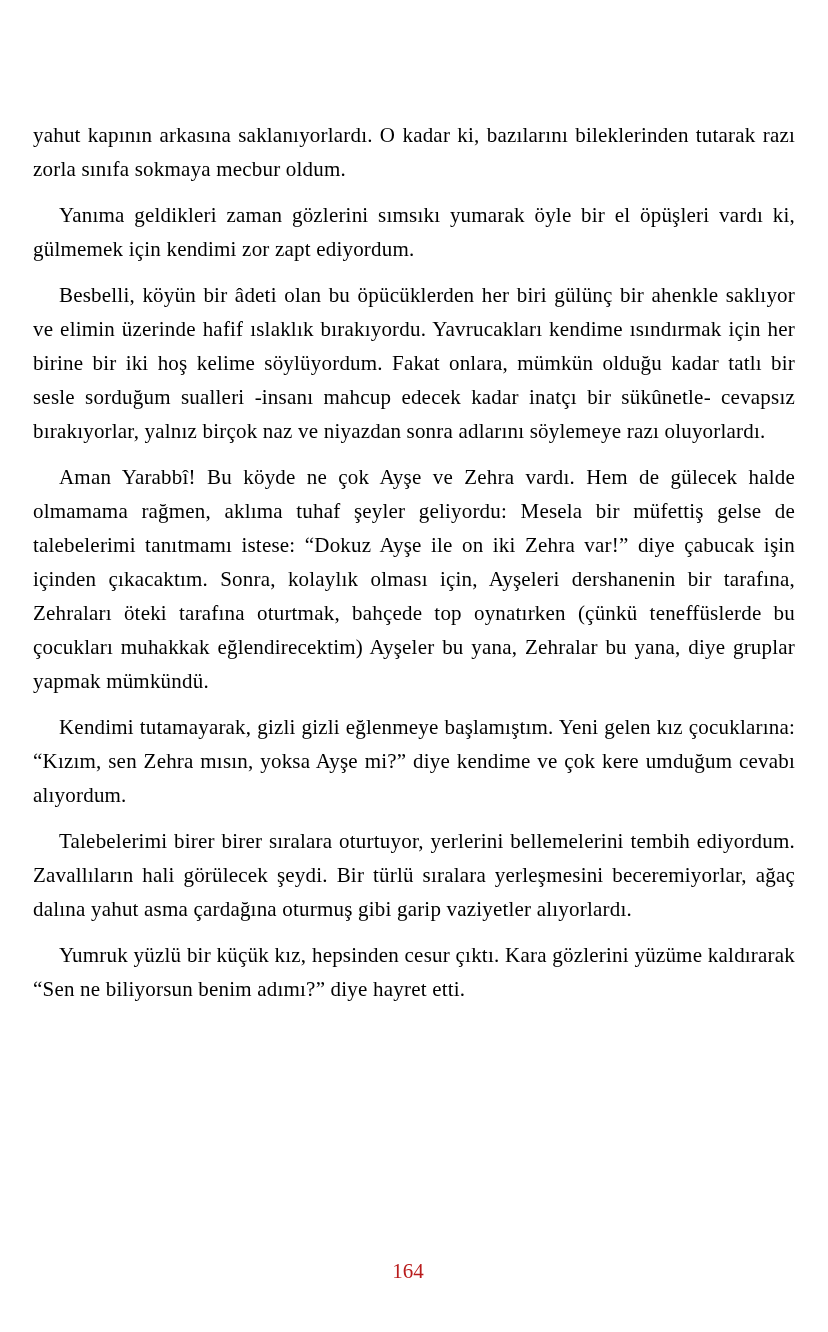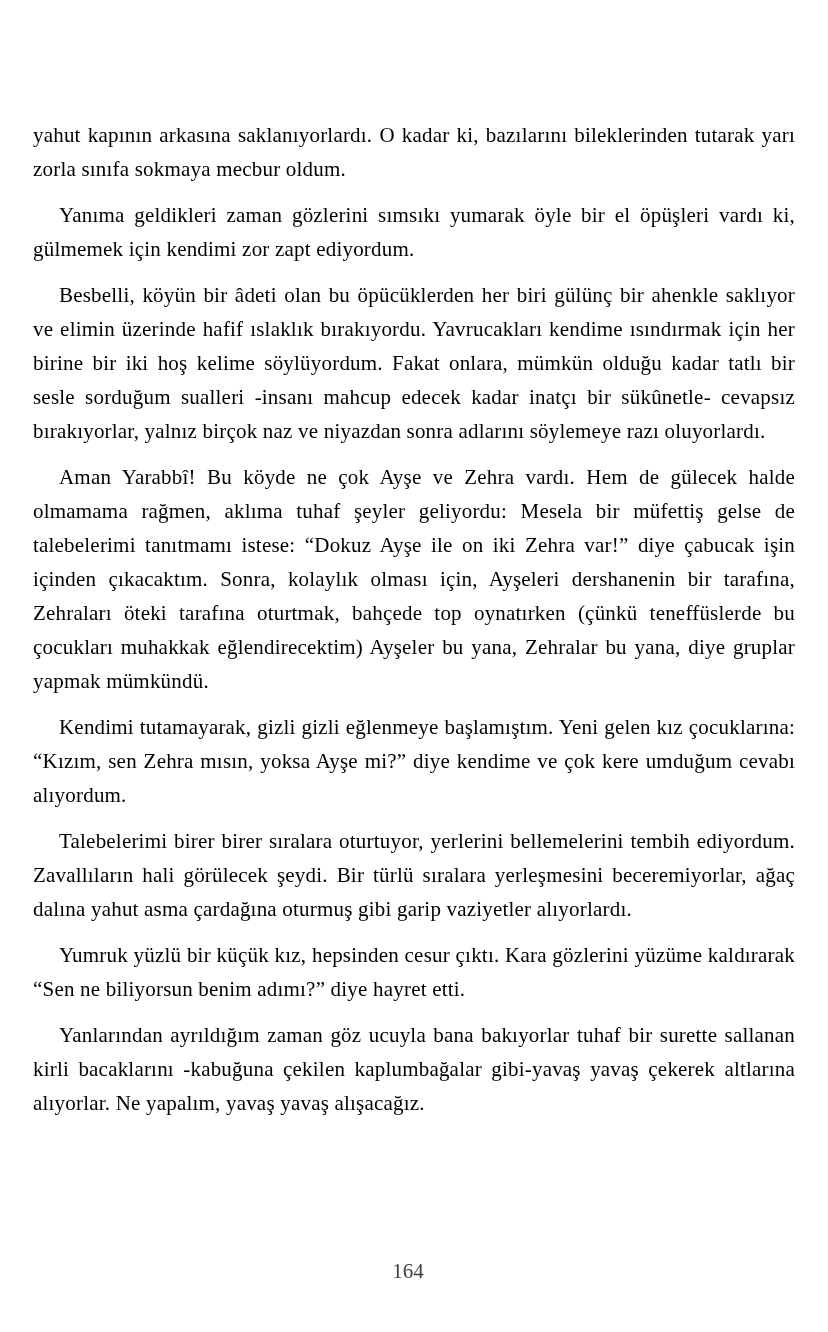--- a/index.html
+++ b/index.html
@@ -34,31 +34,30 @@
   .text-block p.indent {
     text-indent: 26px;
   }
   .page-number {
     position: absolute;
     bottom: 48px;
     left: 0;
     right: 12px;
     text-align: center;
     font-size: 21px;
-    color: #404040;
+    color: #b91c1c;
   }
 </style>
 </head>
 <body>
 
 <div class="book-page">
   <div class="text-block" id="text-block">
-      <p>yahut kapının arkasına saklanıyorlardı. O kadar ki, bazılarını bileklerinden tutarak yarı zorla sınıfa sokmaya mecbur oldum.</p>
+      <p>yahut kapının arkasına saklanıyorlardı. O kadar ki, bazılarını bileklerinden tutarak razı zorla sınıfa sokmaya mecbur oldum.</p>
       <p class="indent">Yanıma geldikleri zaman gözlerini sımsıkı yumarak öyle bir el öpüşleri vardı ki, gülmemek için kendimi zor zapt ediyordum.</p>
       <p class="indent">Besbelli, köyün bir âdeti olan bu öpücüklerden her biri gülünç bir ahenkle saklıyor ve elimin üzerinde hafif ıslaklık bırakıyordu. Yavrucakları kendime ısındırmak için her birine bir iki hoş kelime söylüyordum. Fakat onlara, mümkün olduğu kadar tatlı bir sesle sorduğum sualleri -insanı mahcup edecek kadar inatçı bir sükûnetle- cevapsız bırakıyorlar, yalnız birçok naz ve niyazdan sonra adlarını söylemeye razı oluyorlardı.</p>
       <p class="indent">Aman Yarabbî! Bu köyde ne çok Ayşe ve Zehra vardı. Hem de gülecek halde olmamama rağmen, aklıma tuhaf şeyler geliyordu: Mesela bir müfettiş gelse de talebelerimi tanıtmamı istese: “Dokuz Ayşe ile on iki Zehra var!” diye çabucak işin içinden çıkacaktım. Sonra, kolaylık olması için, Ayşeleri dershanenin bir tarafına, Zehraları öteki tarafına oturtmak, bahçede top oynatırken (çünkü teneffüslerde bu çocukları muhakkak eğlendirecektim) Ayşeler bu yana, Zehralar bu yana, diye gruplar yapmak mümkündü.</p>
       <p class="indent">Kendimi tutamayarak, gizli gizli eğlenmeye başlamıştım. Yeni gelen kız çocuklarına: “Kızım, sen Zehra mısın, yoksa Ayşe mi?” diye kendime ve çok kere umduğum cevabı alıyordum.</p>
       <p class="indent">Talebelerimi birer birer sıralara oturtuyor, yerlerini bellemelerini tembih ediyordum. Zavallıların hali görülecek şeydi. Bir türlü sıralara yerleşmesini beceremiyorlar, ağaç dalına yahut asma çardağına oturmuş gibi garip vaziyetler alıyorlardı.</p>
       <p class="indent">Yumruk yüzlü bir küçük kız, hepsinden cesur çıktı. Kara gözlerini yüzüme kaldırarak “Sen ne biliyorsun benim adımı?” diye hayret etti.</p>
-      <p class="indent">Yanlarından ayrıldığım zaman göz ucuyla bana bakıyorlar tuhaf bir surette sallanan kirli bacaklarını -kabuğuna çekilen kaplumbağalar gibi-yavaş yavaş çekerek altlarına alıyorlar. Ne yapalım, yavaş yavaş alışacağız.</p>
     </div>
   <div class="page-number">164</div>
 </div>
 
 </body></html>

